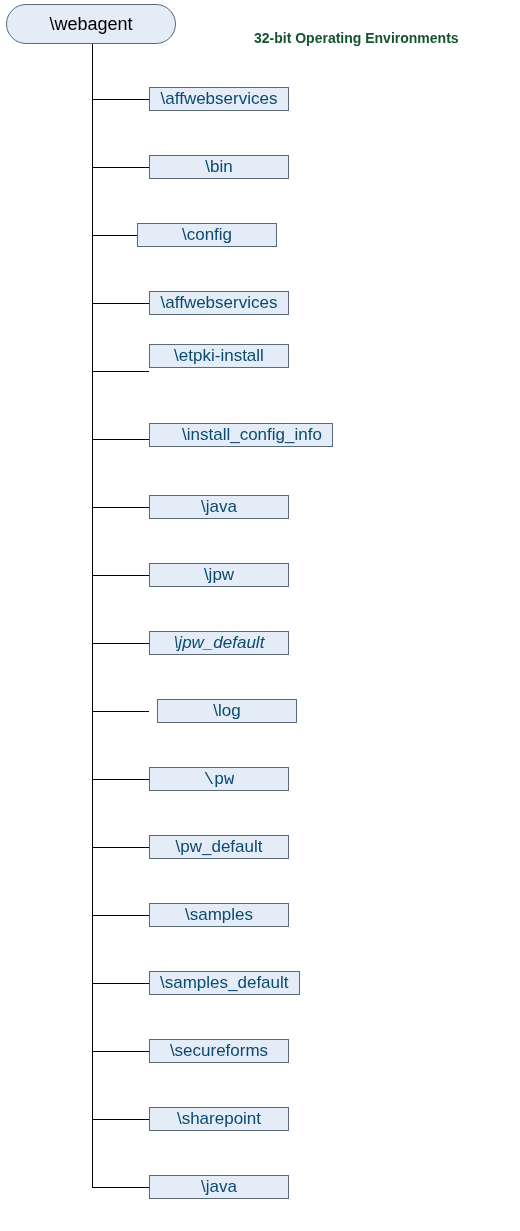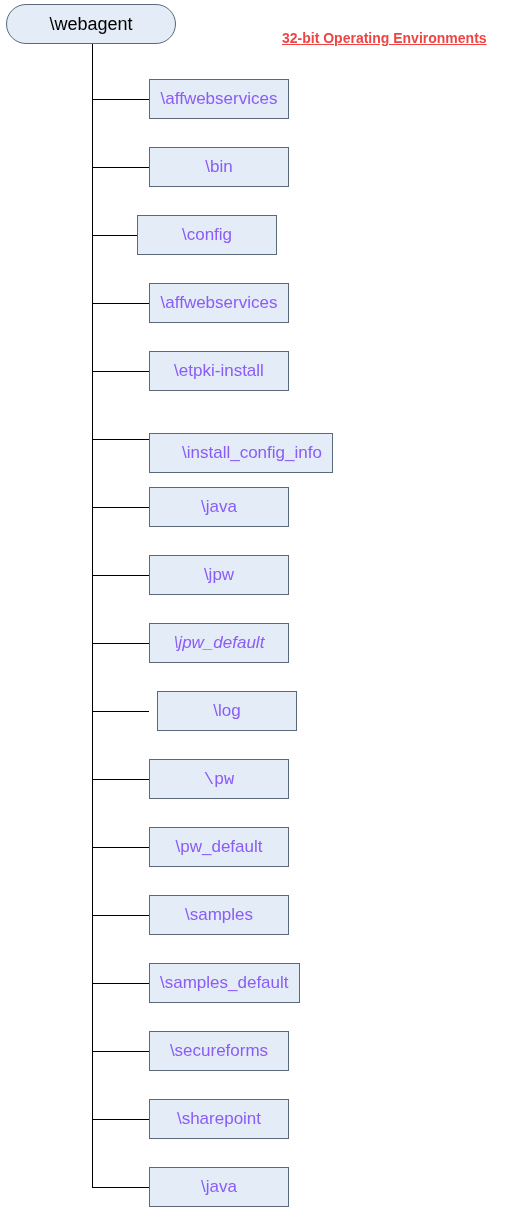--- a/index.html
+++ b/index.html
@@ -24,26 +24,25 @@
       border: 1px solid #5a6a7a;
       border-radius: 20px;
       display: flex;
       align-items: center;
       justify-content: center;
       font-size: 18px;
       color: #000;
     }
     .title {
       position: absolute;
-      left: 282px;
+      left: 254px;
       top: 30px;
       font-size: 14px;
       font-weight: bold;
-      color: #ef4444;
-      text-decoration: underline;
+      color: #14532d;
     }
     .tree-container {
       position: absolute;
       left: 92px;
       top: 44px;
     }
     .vline {
       position: absolute;
       left: 0;
       top: 0;
@@ -51,30 +50,31 @@
       background: #000;
     }
     .hline {
       position: absolute;
       left: 0;
       height: 1px;
       background: #000;
     }
     .child-box {
       position: absolute;
-      height: 40px;
+      height: 24px;
       background: #e3ecf7;
       border: 1px solid #5a6a7a;
       display: flex;
       align-items: center;
       justify-content: center;
       font-size: 17px;
-      color: #8b5cf6;
+      color: #0c4a6e;
       padding: 0 10px;
       white-space: nowrap;
+      margin-top: 8px;
     }
   </style>
 </head>
 <body>
 
 <div class="root-node">
   <span>\webagent</span>
 </div>
 
 <div class="title">32-bit Operating Environments</div>
@@ -91,25 +91,25 @@
     </div>
     <div class="hline" style="top: 191px; width: 57px;"></div>
     <div class="child-box" style="top: 171px; left: 45px; min-width: 140px;">
       <span>\config</span>
     </div>
     <div class="hline" style="top: 259px; width: 57px;"></div>
     <div class="child-box" style="top: 239px; left: 57px; min-width: 140px;">
       <span>\affwebservices</span>
     </div>
     <div class="hline" style="top: 327px; width: 57px;"></div>
-    <div class="child-box" style="top: 307px; left: 57px; min-width: 140px;">
+    <div class="child-box" style="top: 292px; left: 57px; min-width: 140px;">
       <span>\etpki-install</span>
     </div>
     <div class="hline" style="top: 395px; width: 57px;"></div>
-    <div class="child-box" style="top: 389px; left: 57px; min-width: 140px; padding-left: 32px;">
+    <div class="child-box" style="top: 371px; left: 57px; min-width: 140px; padding-left: 32px;">
       <span>\install_config_info</span>
     </div>
     <div class="hline" style="top: 463px; width: 57px;"></div>
     <div class="child-box" style="top: 443px; left: 57px; min-width: 140px;">
       <span>\java</span>
     </div>
     <div class="hline" style="top: 531px; width: 57px;"></div>
     <div class="child-box" style="top: 511px; left: 57px; min-width: 140px;">
       <span>\jpw</span>
     </div>

